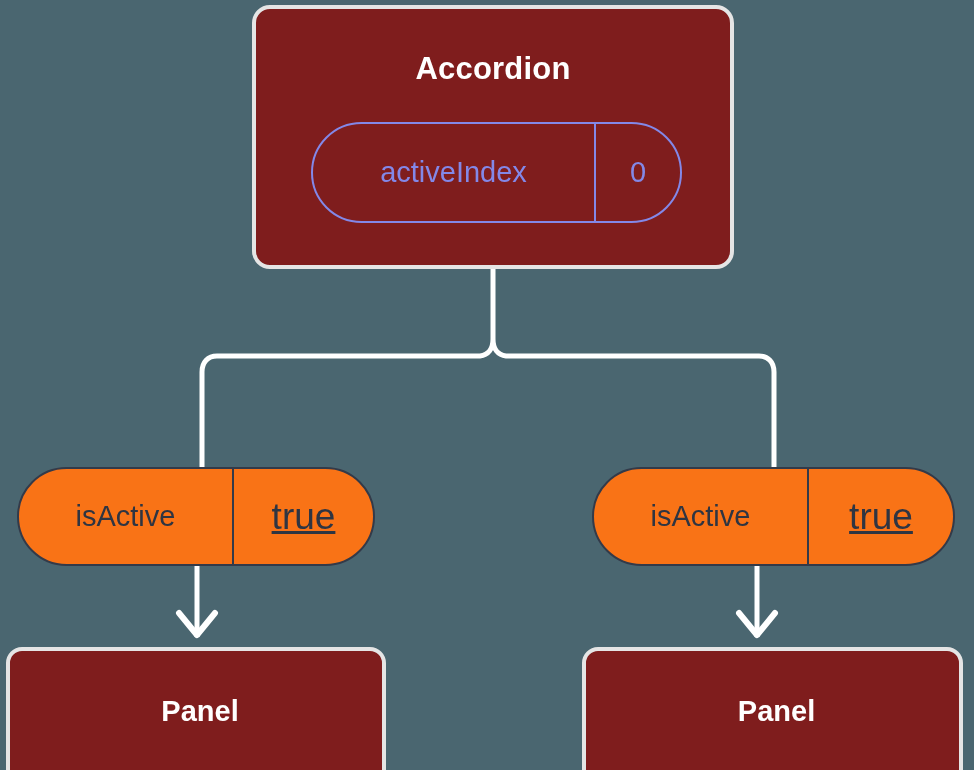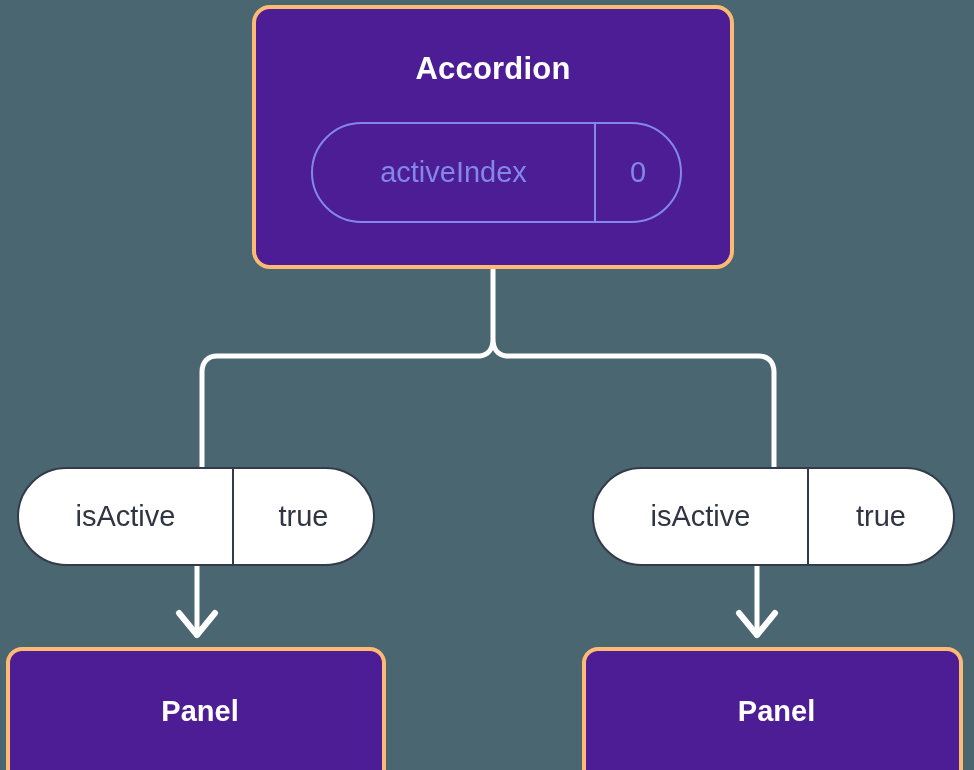--- a/index.html
+++ b/index.html
@@ -26,22 +26,22 @@
     top: 0;
     width: 974px;
     height: 770px;
     pointer-events: none;
   }
 
   
   .card {
     position: absolute;
     box-sizing: border-box;
-    background: #4c1d95;
-    border: 4px solid #fdba74;
+    background: #7f1d1d;
+    border: 4px solid #e5e5e5;
     border-radius: 16px;
   }
   #root-card {
     left: 252px;
     top: 5px;
     width: 482px;
     height: 264px;
     border-radius: 18px;
   }
   .card-title {
@@ -85,41 +85,42 @@
     align-items: center;
     justify-content: center;
     font-size: 29px;
   }
 
   
   .prop-pill {
     position: absolute;
     box-sizing: border-box;
     height: 99px;
-    background: #ffffff;
+    background: #f97316;
     border: 2px solid #333a49;
     border-radius: 999px;
     display: flex;
     align-items: stretch;
     color: #2f3542;
     overflow: hidden;
   }
   .prop-pill .pk {
     display: flex;
     align-items: center;
     justify-content: center;
     font-size: 29px;
     border-right: 2px solid #333a49;
   }
   .prop-pill .pv {
     flex: 1 1 auto;
     display: flex;
     align-items: center;
     justify-content: center;
-    font-size: 29px;
+    font-size: 37px;
+    text-decoration: underline;
   }
   #pill-left {
     left: 17px;
     top: 467px;
     width: 358px;
   }
   #pill-left .pk { flex: 0 0 213px; }
   #pill-right {
     left: 592px;
     top: 467px;

